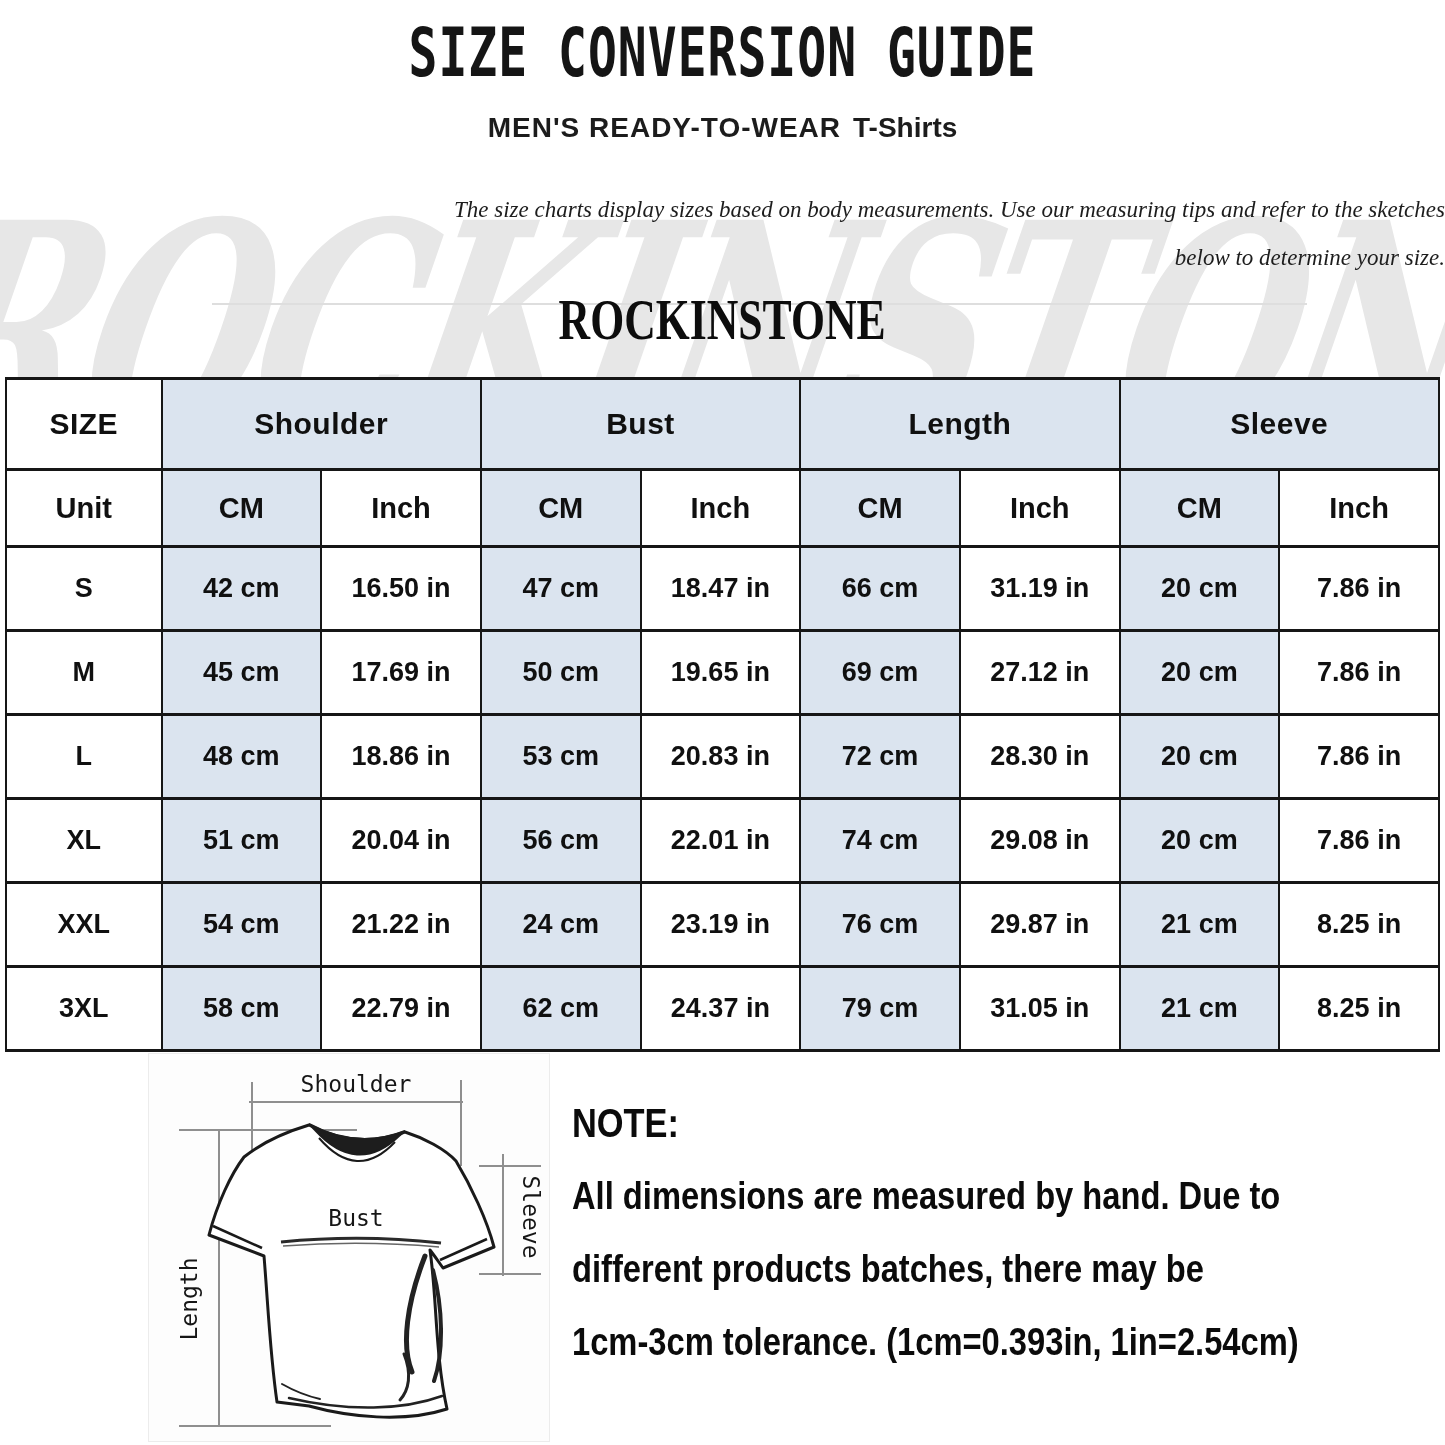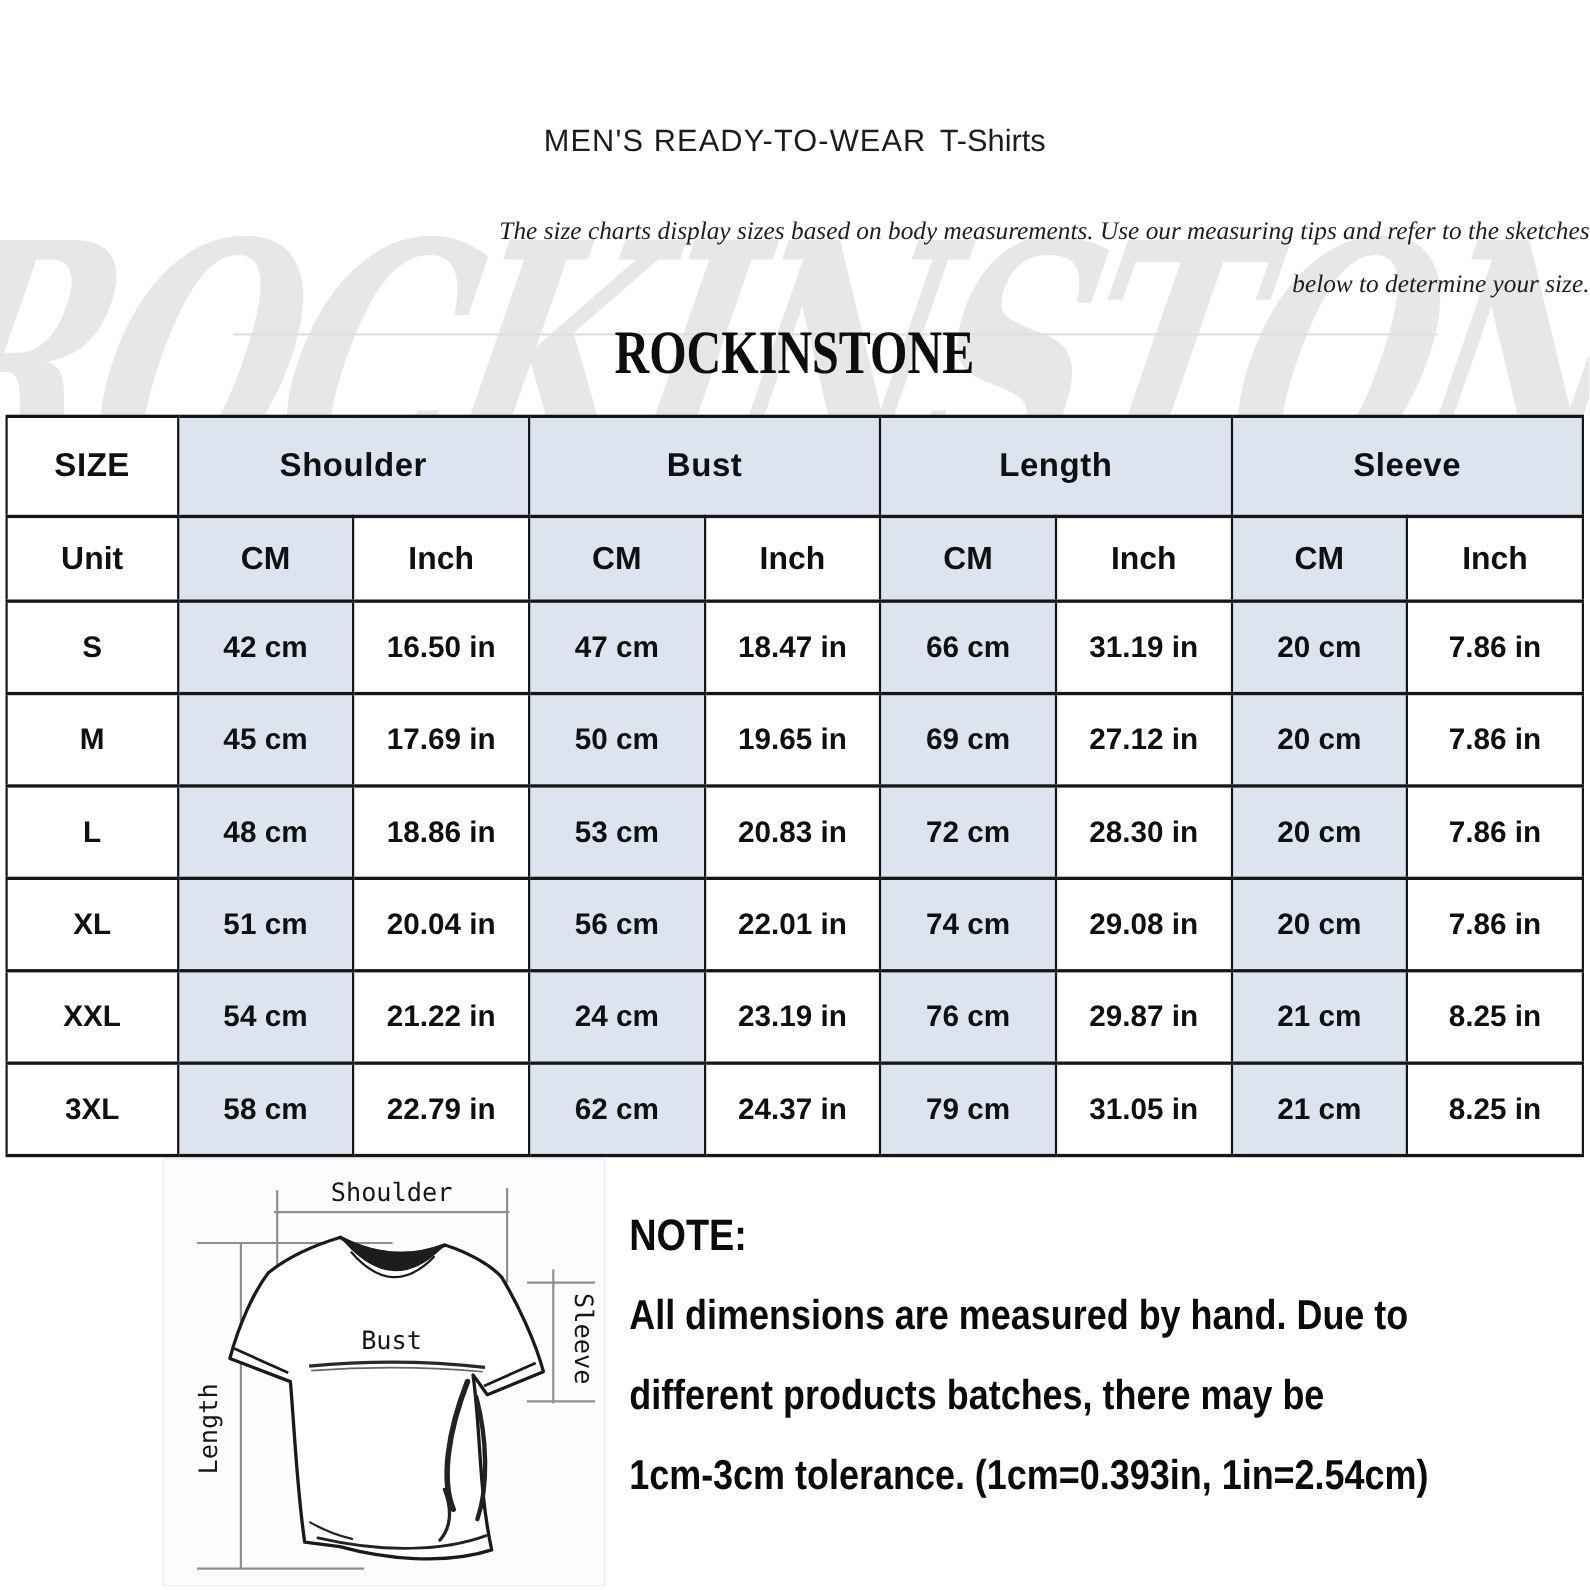--- a/index.html
+++ b/index.html
@@ -12,21 +12,21 @@
     font-family:"DejaVu Serif",serif;font-style:italic;font-weight:bold;
     font-size:205px;color:#e7e7e7;letter-spacing:-10px;white-space:nowrap;
     transform:skewX(-12deg) scaleY(1.45);transform-origin:center top;user-select:none;}
 
   
   #title{top:12px;left:0;width:100%;text-align:center;z-index:2;
     font-family:"DejaVu Sans Mono",monospace;font-weight:bold;font-size:48px;
     letter-spacing:1px;color:#151515;}
   #title .stretch{display:inline-block;transform:scaleY(1.42);transform-origin:center top;}
   #subtitle{top:112px;left:0;width:100%;text-align:center;z-index:2;
-    font-size:28px;font-weight:normal;color:#1c1c1c;letter-spacing:1px;}
+    font-size:28px;font-weight:bold;color:#1c1c1c;letter-spacing:1px;}
   #subtitle .part2{margin-left:12px;letter-spacing:0;}
   #description{top:186px;left:0;width:100%;text-align:right;z-index:2;
     font-family:"Liberation Serif",serif;font-style:italic;font-size:23px;
     line-height:48px;color:#1d1d1d;}
   #brand-line{top:303px;left:212px;width:1095px;height:2px;background:#dedede;z-index:1;}
   #brand{top:288px;left:0;width:100%;text-align:center;z-index:2;
     font-family:"Liberation Serif",serif;font-weight:bold;font-size:46px;color:#0d0d0d;}
   #brand .stretch{display:inline-block;transform:scale(0.95,1.22);transform-origin:center top;}
 
   
@@ -55,20 +55,23 @@
   #note .note-heading{font-size:40px;font-weight:bold;line-height:74px;}
   #note .note-line{font-size:38px;font-weight:bold;line-height:73px;white-space:nowrap;}
 </style>
 </head>
 <body>
 
 <div id="page">
 
   <div id="watermark" class="abs">ROCKINSTONE</div>
 
+  <div id="title" class="abs">
+    <span class="stretch">SIZE CONVERSION GUIDE</span>
+  </div>
 
   <div id="subtitle" class="abs">
     <span>MEN'S READY-TO-WEAR</span><span class="part2">T-Shirts</span>
   </div>
 
   <div id="description" class="abs">
     <div>The size charts display sizes based on body measurements. Use our measuring tips and refer to the sketches</div>
     <div>below to determine your size.</div>
   </div>
 

